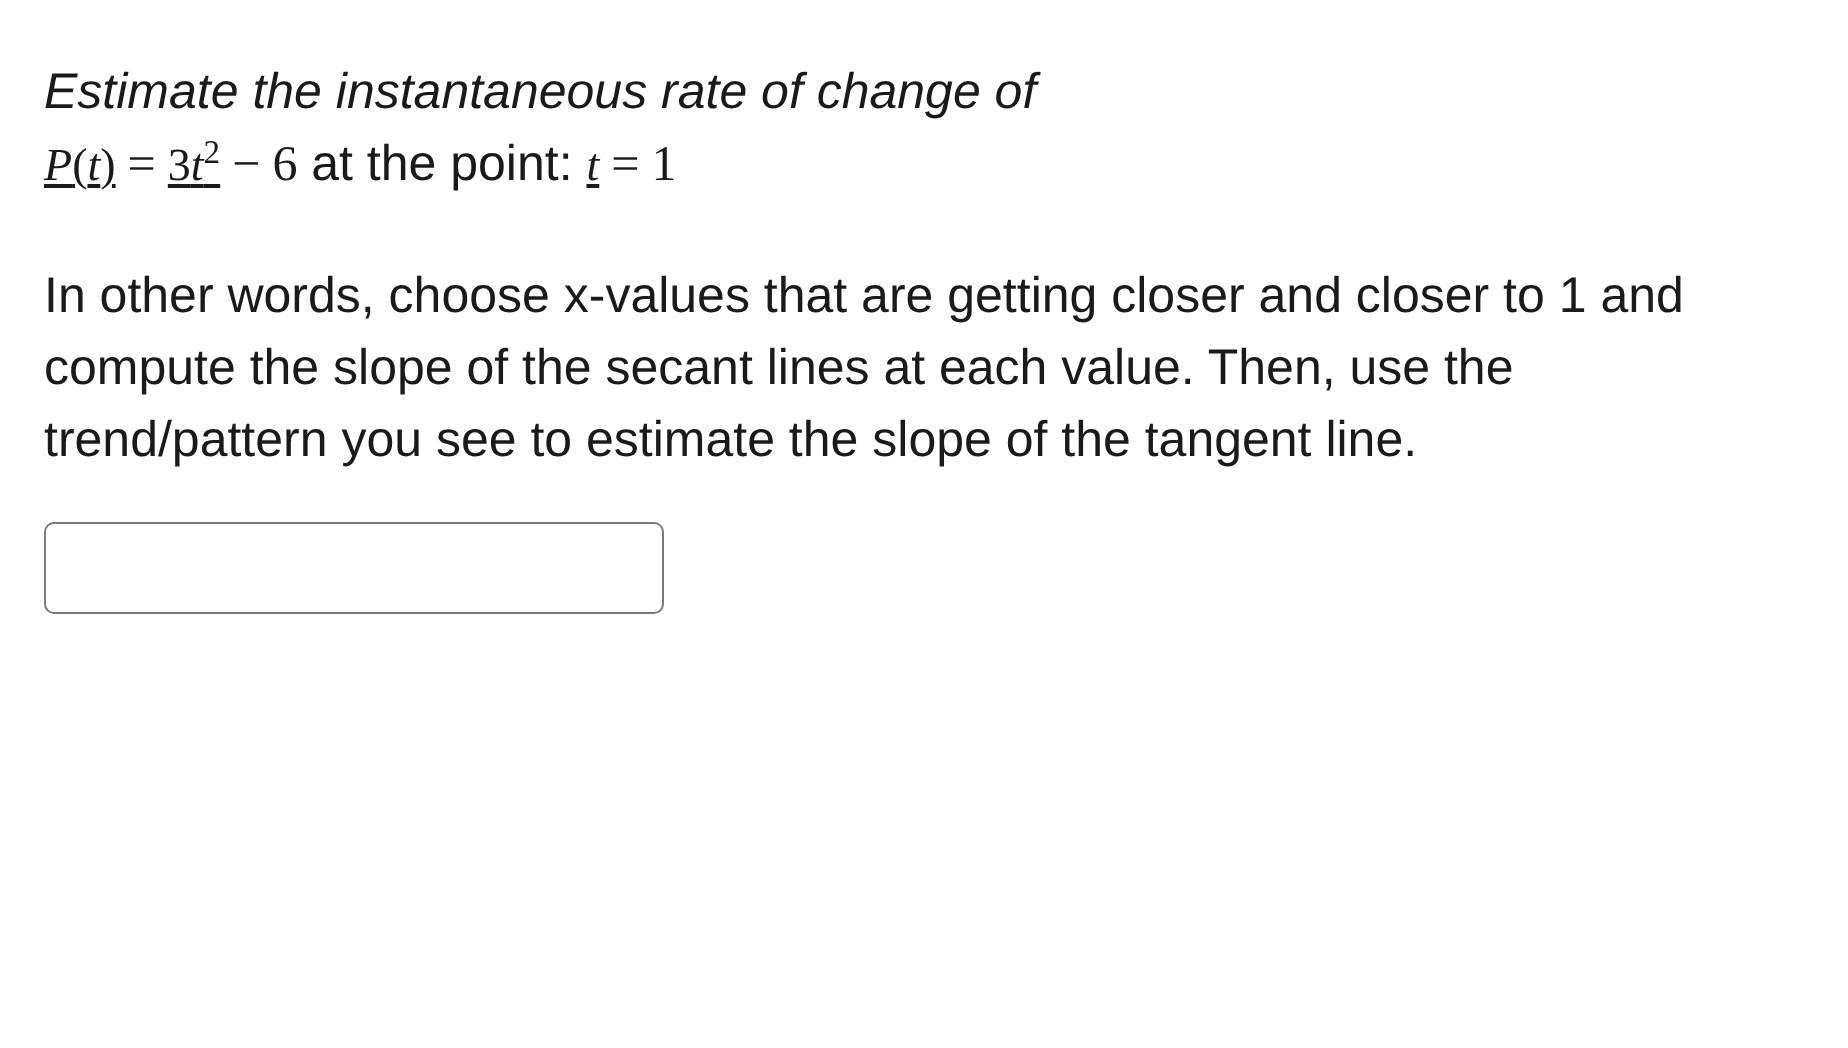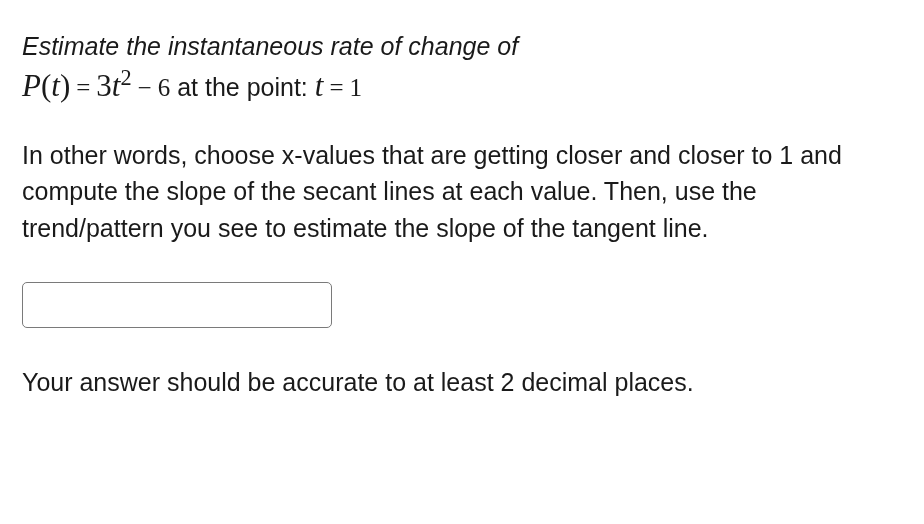--- a/index.html
+++ b/index.html
@@ -23,21 +23,22 @@
       display: block;
       font-style: italic;
     }
     .prompt-line2 {
       display: block;
       margin-bottom: 28px;
     }
     .formula {
       font-family: "Times New Roman", Times, serif;
       font-style: italic;
-      font-size: 31px;
+      font-size: 23px;
+      text-decoration: underline;
     }
     .formula-upright {
       font-style: normal;
     }
     .sup {
       font-size: 0.72em;
       vertical-align: super;
       line-height: 0;
       font-style: normal;
       font-family: "Times New Roman", Times, serif;
@@ -51,21 +52,21 @@
       font-style: normal;
       font-family: "Times New Roman", Times, serif;
       padding: 0 6px;
     }
     .num {
       font-style: normal;
       font-family: "Times New Roman", Times, serif;
     }
     .explain {
       display: block;
-      margin-bottom: 36px;
+      margin-bottom: 23px;
     }
     .answer-input {
       width: 310px;
       height: 46px;
       border: 1px solid #7a7a7a;
       border-radius: 5px;
       font-size: 20px;
       padding: 4px 8px;
       margin-bottom: 36px;
       background: #fff;
@@ -82,15 +83,14 @@
   <span class="prompt-line1">Estimate the instantaneous rate of change of</span>
 
   <span class="prompt-line2">
     <span class="formula"><span>P</span><span class="formula-upright">(</span><span>t</span><span class="formula-upright">)</span></span><span class="eq-sign">=</span><span class="formula"><span class="num">3</span><span>t</span><span class="sup">2</span></span><span class="minus-sign">−</span><span class="num">6</span><span> at the point: </span><span class="formula">t</span><span class="eq-sign">=</span><span class="num">1</span>
   </span>
 
   <span class="explain">In other words, choose x-values that are getting closer and closer to 1 and compute the slope of the secant lines at each value. Then, use the trend/pattern you see to estimate the slope of the tangent line.</span>
 
   <input type="text" class="answer-input" value="" style="">
 
-  <span class="footer-note">Your answer should be accurate to at least 2 decimal places.</span>
 
 </div>
 
 </body></html>

